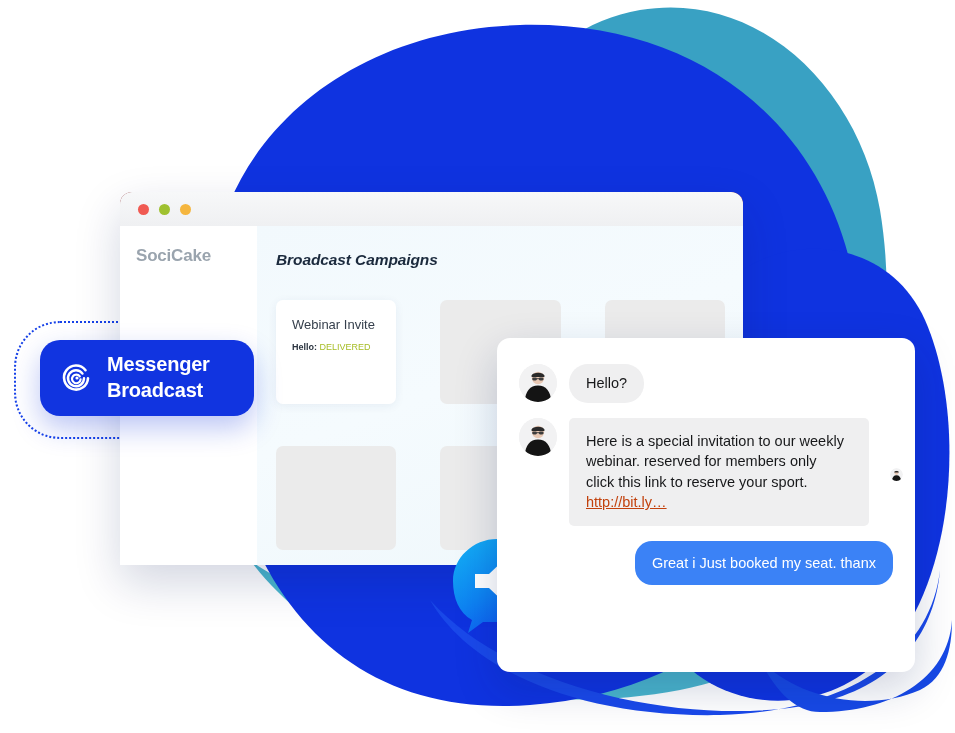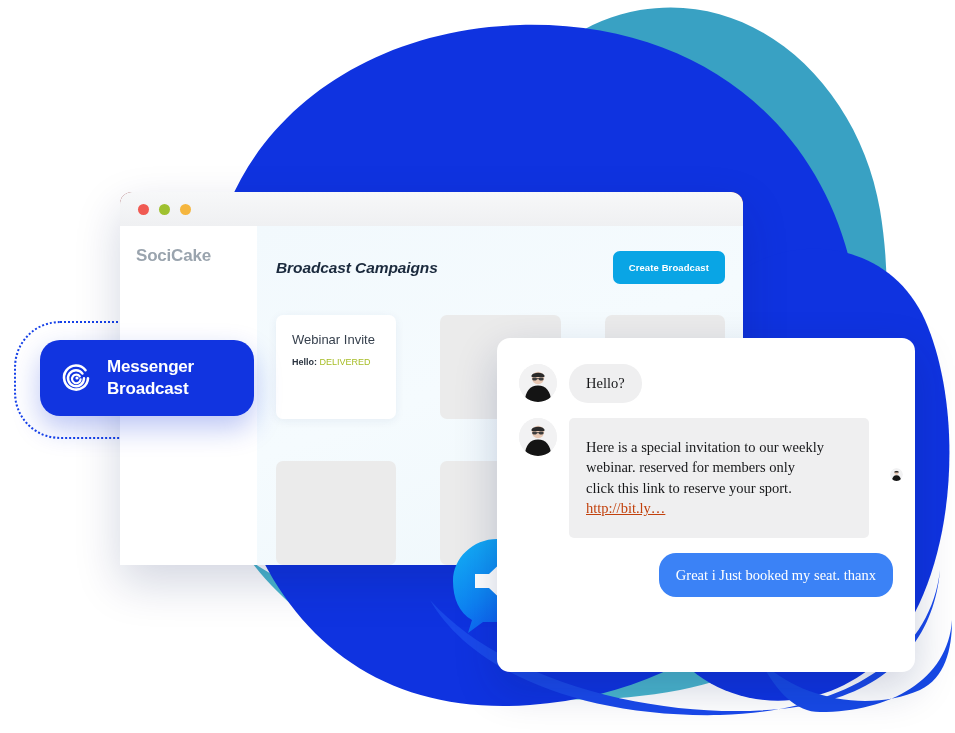--- a/index.html
+++ b/index.html
@@ -140,21 +140,21 @@
     border-radius: 20px;
     display: flex;
     align-items: center;
     gap: 13px;
     padding-left: 20px;
     box-sizing: border-box;
     box-shadow: 0 12px 28px rgba(16, 50, 220, 0.28);
   }
   .badge-label {
     color: #ffffff;
-    font-size: 17px;
+    font-size: 20px;
     font-weight: 700;
     line-height: 1.28;
     letter-spacing: -0.2px;
   }
 
   
   .speaker-bubble {
     position: absolute;
     left: 448px;
     top: 536px;
@@ -168,38 +168,37 @@
     left: 497px;
     top: 338px;
     width: 418px;
     height: 334px;
     background: #ffffff;
     border-radius: 13px;
     box-shadow: 0 16px 44px rgba(10, 30, 90, 0.2);
     padding: 26px 22px 0 22px;
     box-sizing: border-box;
     overflow: hidden;
-    font-family: Liberation Serif, serif;
   }
   .msg-row { display: flex; align-items: flex-start; gap: 12px; margin-bottom: 15px; }
   .avatar {
     width: 38px; height: 38px; border-radius: 50%;
     background: #f1f1f1; flex: 0 0 38px;
     overflow: hidden; position: relative;
   }
   .bubble-in {
     background: #efeff0;
     border-radius: 19px;
     padding: 9px 17px;
     font-size: 14.5px;
     color: #17181a;
     line-height: 1.42;
     max-width: 266px;
   }
-  .bubble-in.block { border-radius: 5px; padding: 19px 17px; }
+  .bubble-in.block { border-radius: 5px; padding: 13px 17px; }
   .bubble-link { color: #c2410c; }
   .msg-row-out { display: flex; justify-content: flex-end; margin-top: 2px; }
   .bubble-out {
     background: #3b82f6;
     color: #ffffff;
     border-radius: 17px;
     padding: 12px 17px;
     font-size: 14.5px;
     line-height: 1.42;
     max-width: 252px;
@@ -255,21 +254,20 @@
       <span class="dot" style="background:#9fc130"></span>
       <span class="dot" style="background:#f5b63f"></span>
     </div>
     <div class="browser-body">
       <div class="browser-sidebar">
         <div class="brand-logo">SociCake</div>
       </div>
       <div class="browser-main">
         <div class="main-header">
           <div class="page-title">Broadcast Campaigns</div>
-          <button class="create-btn">Create Broadcast</button>
         </div>
         <div class="card-grid">
           <div class="camp-card filled">
             <div class="camp-name">Webinar Invite</div>
             <div class="camp-status-row">
               <span>Hello:</span>
               <span class="camp-status-val">DELIVERED</span>
             </div>
           </div>
           <div class="camp-card ghost"></div>

